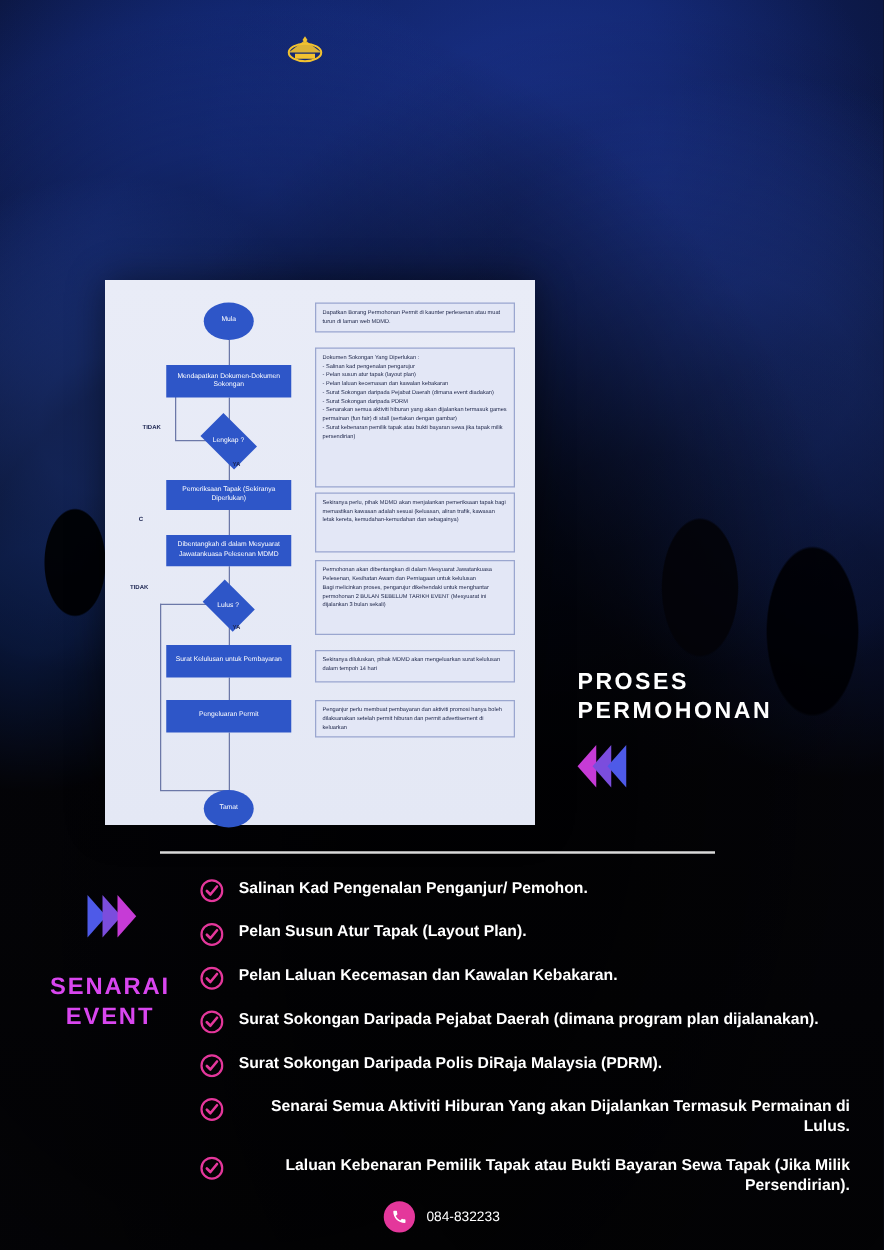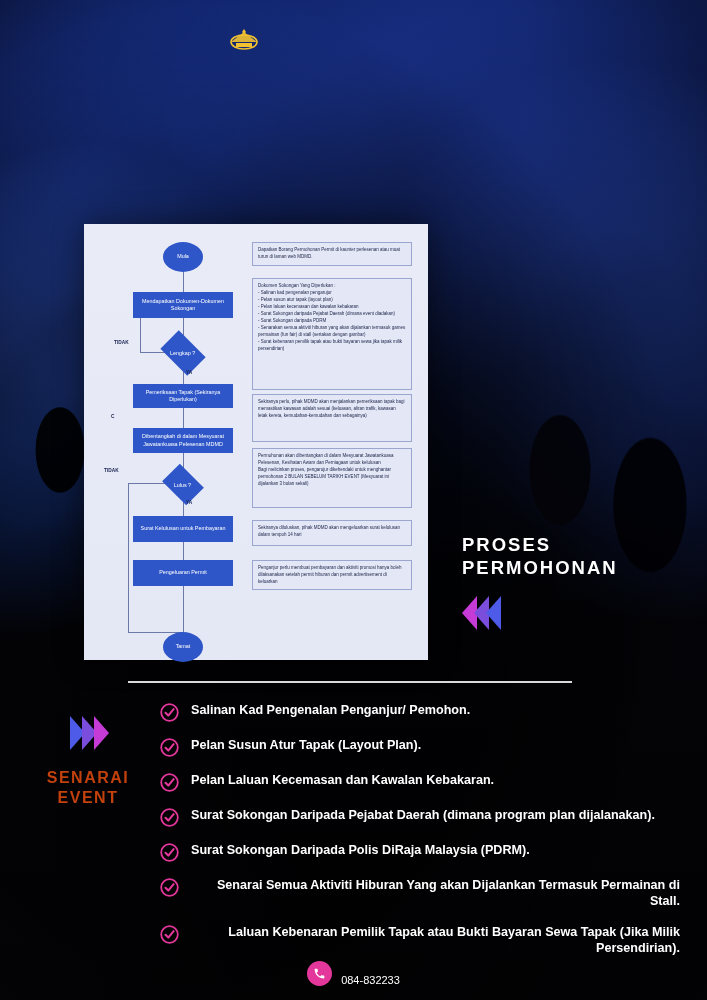--- a/index.html
+++ b/index.html
@@ -107,30 +107,30 @@
   
   .senarai{ position:absolute; left:28px; top:716px; width:120px; text-align:center; }
   .chev-right{ display:flex; justify-content:center; }
   .chev-right i{
     display:block; width:0;height:0;
     border-top:17px solid transparent;border-bottom:17px solid transparent;
     border-left:15px solid #4e5ae8; margin-right:-3px;
   }
   .chev-right i:nth-child(2){ border-left-color:#7b4ddd; }
   .chev-right i:nth-child(3){ border-left-color:#c63bd6; }
-  .senarai-txt{ color:#c2410c; font-weight:bold; font-size:16px; letter-spacing:1.5px; line-height:1.25; margin-top:18px; }
+  .senarai-txt{ color:#d946ef; font-weight:bold; font-size:19px; letter-spacing:1.5px; line-height:1.25; margin-top:28px; }
 
   .list{ position:absolute; left:160px; top:702px; width:520px; }
   .li{ display:flex; gap:12px; align-items:flex-start; margin-bottom:15px; }
   .tick{ flex:0 0 auto; width:19px; height:19px; margin-top:1px; }
   .li-txt{ color:#ffffff; font-weight:bold; font-size:12.6px; line-height:1.28;text-align:right; }
 
   
   .footer{ position:absolute; left:0; right:0; bottom:14px; display:flex; justify-content:center; align-items:center; gap:26px; }
-  .fitem{ display:flex; align-items:flex-end; gap:9px; color:#fff; font-size:11px; }
+  .fitem{ display:flex; align-items:center; gap:9px; color:#fff; font-size:11px; }
   .badge{ width:25px;height:25px;border-radius:50%; display:flex;align-items:center;justify-content:center; }
   .badge.phone{ background:#e4379b; }
   .badge.mail{ background:#e4379b; }
 </style>
 </head>
 <body>
 
 <div class="page">
   <div class="bg"></div>
   <div class="crowd"></div>
@@ -285,21 +285,21 @@
       </span>
       <span class="li-txt">Surat Sokongan Daripada Polis DiRaja Malaysia (PDRM).</span>
     </div>
     <div class="li">
       <span class="tick">
         <svg width="19" height="19" viewBox="0 0 19 19">
             <circle cx="9.5" cy="9.5" r="8.3" fill="none" stroke="#e4379b" stroke-width="1.8"></circle>
             <path d="M5.5 9.8 L8.3 12.6 L13.6 6.2" fill="none" stroke="#e4379b" stroke-width="2.1" stroke-linecap="round" stroke-linejoin="round"></path>
           </svg>
       </span>
-      <span class="li-txt">Senarai Semua Aktiviti Hiburan Yang akan Dijalankan Termasuk Permainan di Stall.</span>
+      <span class="li-txt">Senarai Semua Aktiviti Hiburan Yang akan Dijalankan Termasuk Permainan di Lulus.</span>
     </div>
     <div class="li">
       <span class="tick">
         <svg width="19" height="19" viewBox="0 0 19 19">
             <circle cx="9.5" cy="9.5" r="8.3" fill="none" stroke="#e4379b" stroke-width="1.8"></circle>
             <path d="M5.5 9.8 L8.3 12.6 L13.6 6.2" fill="none" stroke="#e4379b" stroke-width="2.1" stroke-linecap="round" stroke-linejoin="round"></path>
           </svg>
       </span>
       <span class="li-txt">Laluan Kebenaran Pemilik Tapak atau Bukti Bayaran Sewa Tapak (Jika Milik Persendirian).</span>
     </div>

